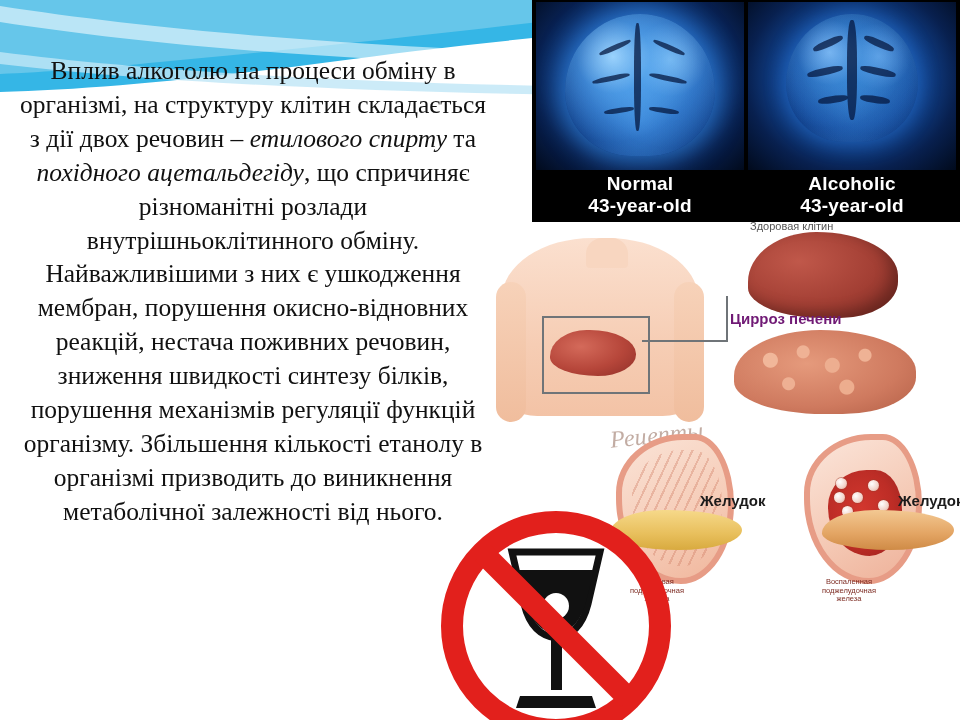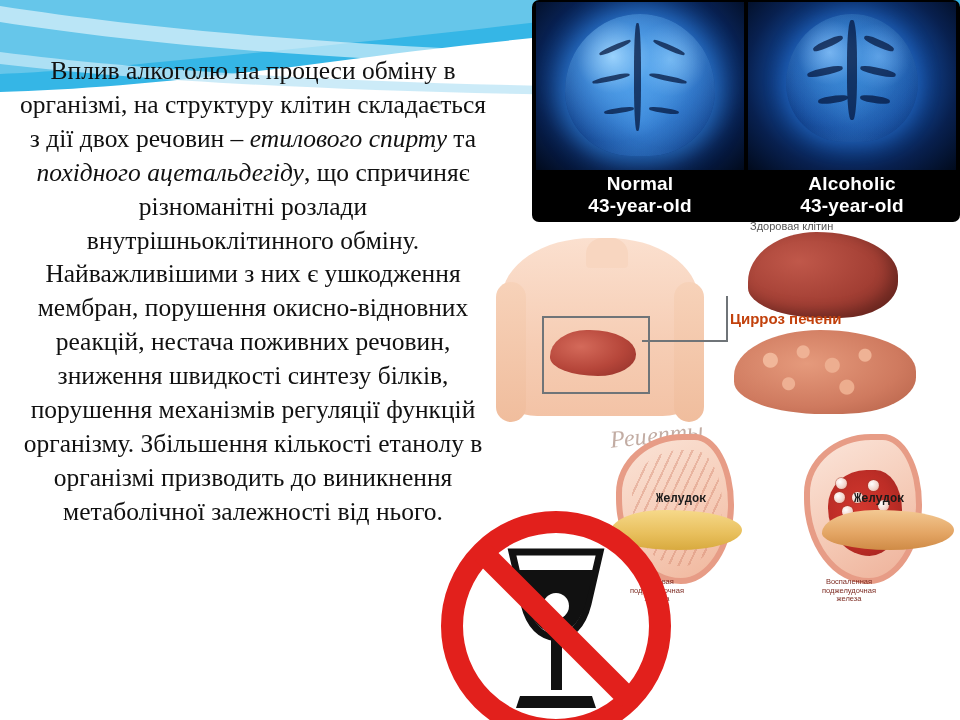--- a/index.html
+++ b/index.html
@@ -51,21 +51,20 @@
   }
 
   
   .brain-fig {
     position: absolute;
     top: 0; left: 40px;
     width: 428px;
     height: 222px;
     background: #000000;
     overflow: hidden;
-    border-radius: 7px;
   }
   .brain-pane {
     position: absolute;
     top: 2px;
     width: 208px;
     height: 168px;
     background: radial-gradient(ellipse at 50% 45%, #2b7fd4 0%, #1551a8 38%, #08204f 72%, #010a1c 100%);
     overflow: hidden;
   }
   .brain-pane.left { left: 4px; }
@@ -195,21 +194,21 @@
       radial-gradient(circle at 62% 68%, #edad8e 0 7px, transparent 8px),
       radial-gradient(ellipse at 40% 40%, #e59a7c 0%, #cf7a5f 60%, #b35f46 100%);
     border-radius: 54% 60% 46% 56% / 62% 56% 50% 44%;
   }
   .liver-label {
     position: absolute;
     left: 232px; top: 84px;
     font-family: "Liberation Sans", sans-serif;
     font-size: 15px;
     font-weight: bold;
-    color: #c2410c;
+    color: #701a75;
   }
   .liver-top-label {
     position: absolute;
     left: 252px; top: -6px;
     font-family: "Liberation Sans", sans-serif;
     font-size: 11px;
     color: #555;
   }
 
   
@@ -260,24 +259,25 @@
     opacity: 0.92;
   }
   .pancreas {
     position: absolute;
     width: 132px; height: 40px;
     background: linear-gradient(180deg,#f6d98a 0%, #e8bf5c 60%, #d8aa3f 100%);
     border-radius: 40% 56% 48% 52% / 58% 50% 50% 42%;
   }
   .stom-label {
     position: absolute;
-    font-family: Liberation Mono, monospace;
-    font-size: 12px;
+    font-family: Liberation Sans, sans-serif;
+    font-size: 15px;
     font-weight: bold;
     color: #1b1b1b;
+    margin-left: 44px;
   }
   .stom-sub {
     position: absolute;
     font-family: "Liberation Sans", sans-serif;
     font-size: 7.5px;
     line-height: 1.15;
     color: #7d2b22;
     width: 78px;
     text-align: center;
   }

